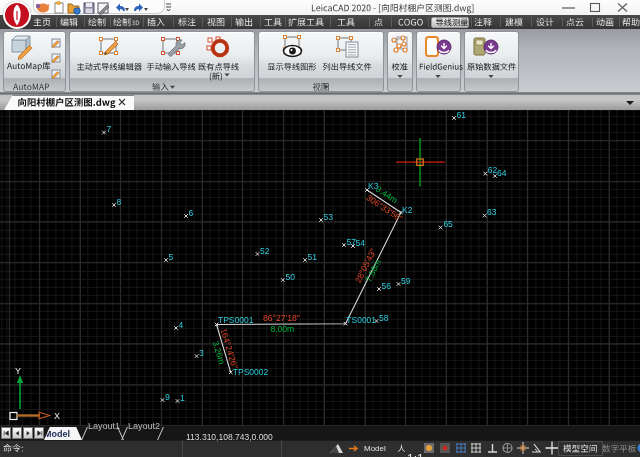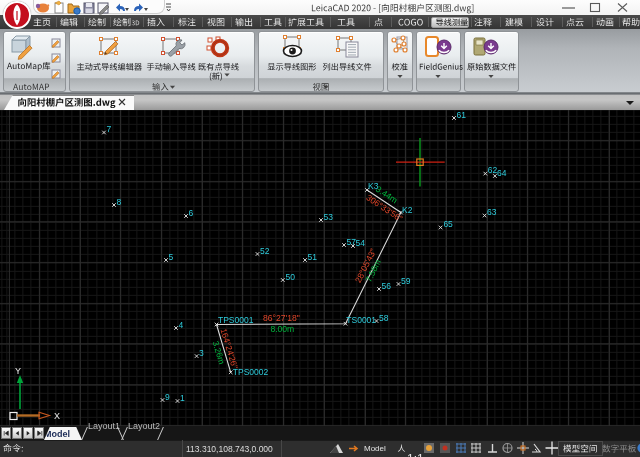--- a/index.html
+++ b/index.html
@@ -248,21 +248,21 @@
 <path d="M37.7 4 l3 2.2 -3 2.2 z M41.8 4 v4.5" fill="#222" stroke="#222" stroke-width="0.7"></path>
 </svg>
 <div id="modeltab">Model</div>
 <div class="laytab" style="left:84px;width:36px">Layout1</div>
 <div class="laytab" style="left:124px;width:36px">Layout2</div>
 <div class="layslash" style="left:84px"></div>
 <div class="layslash" style="left:120px;transform:skewX(24deg)"></div>
 <div class="layslash" style="left:124px"></div>
 <div class="layslash" style="left:160px"></div>
 <div class="abs" id="statusrow"></div>
-<div class="st" style="left:186px;top:444px;color:#dcdcdc">113.310,108.743,0.000</div>
+<div class="st" style="left:186px;top:432px;color:#dcdcdc">113.310,108.743,0.000</div>
 <div id="coordbox"></div>
 <div class="st" style="left:364px;top:444px;font-size:8px">Model</div>
 <div class="st" style="left:407px;top:452px;font-size:12px">1:1</div>
 <svg class="abs" style="left:300px;top:440px;z-index:10" width="340" height="17">
     <path d="M30 13 L38 4 L43 13 z" fill="#d8d8d8"></path>
     <path d="M30 13 L36 6 l3 7 z" fill="#444"></path>
     <path d="M49 8.5 l8 0 m-3 -2.5 l3 2.5 -3 2.5" stroke="#e07820" stroke-width="1.6" fill="none"></path>
     <g transform="translate(124,0)">
       <rect x="0" y="3" width="10" height="10" fill="#6a6a6a"></rect>
       <circle cx="5" cy="8" r="3" fill="#e8a23a"></circle>

